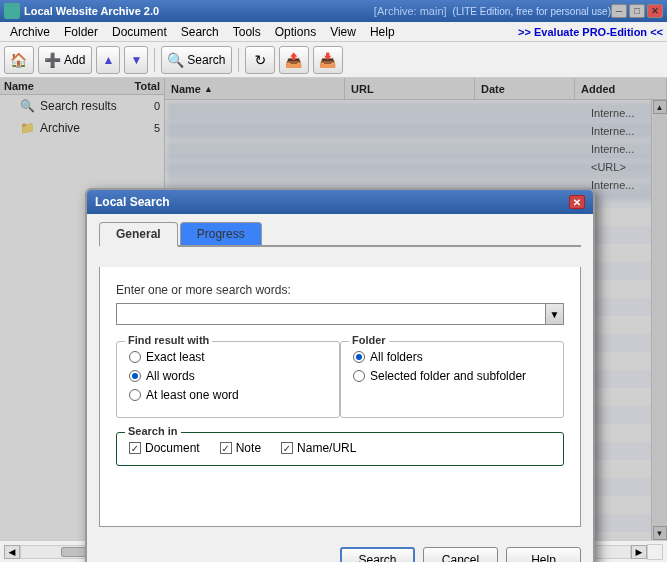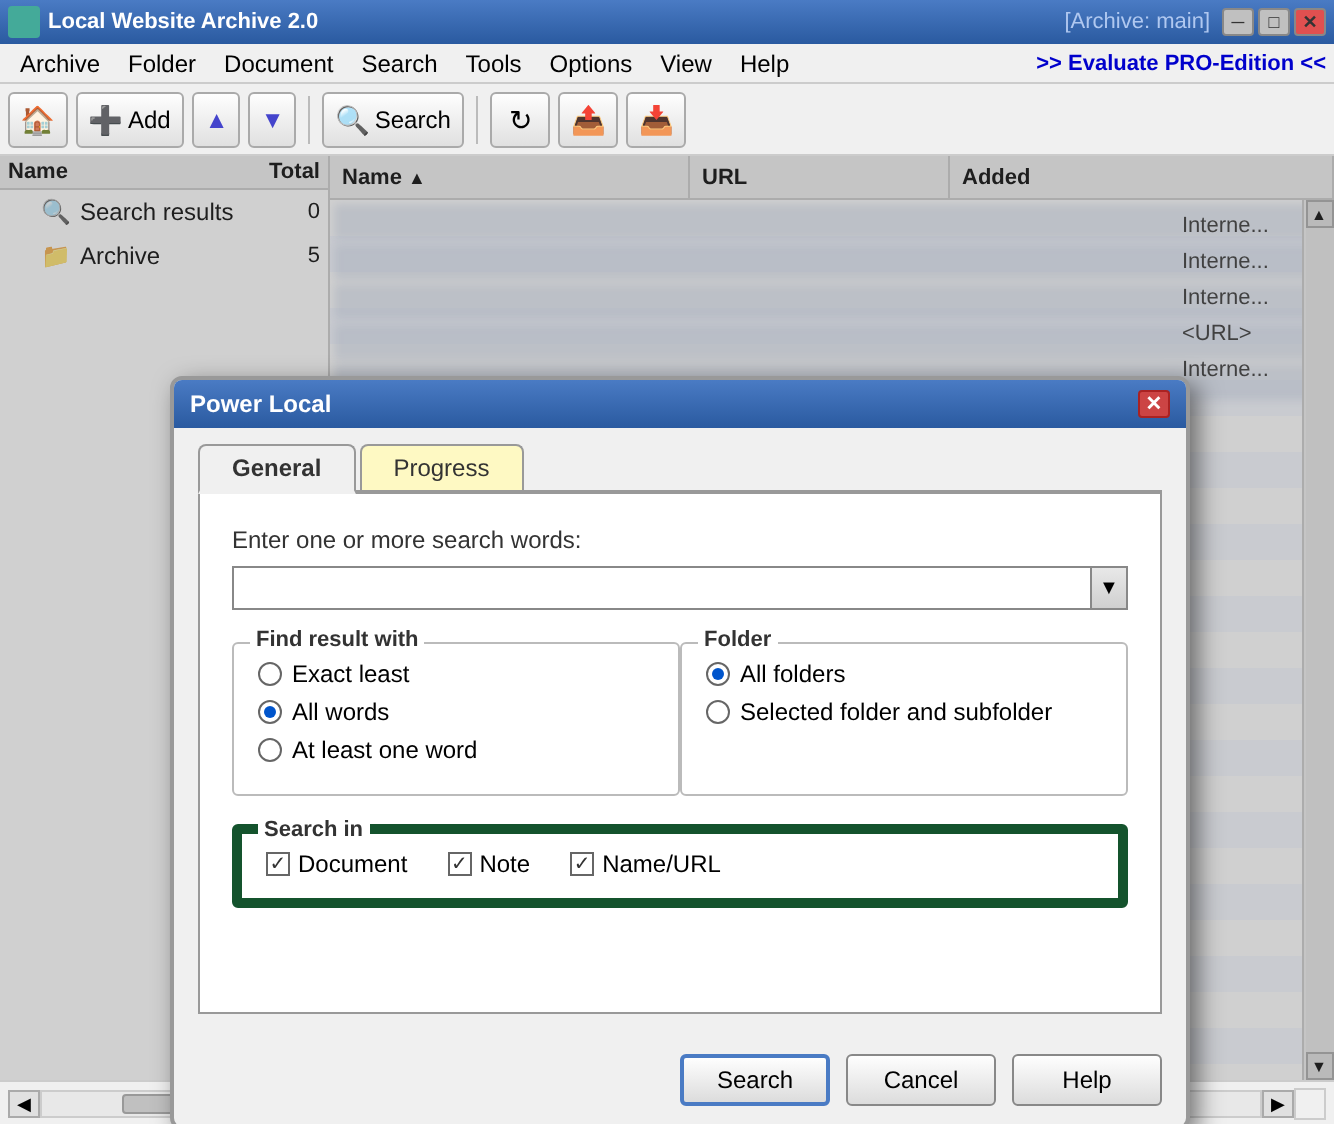--- a/index.html
+++ b/index.html
@@ -288,21 +288,21 @@
 
     
     .tab-strip {
       display: flex;
       gap: 2px;
       margin-bottom: 0;
       border-bottom: 2px solid #999;
     }
     .tab {
       padding: 4px 16px;
-      background: #fef9c3;
+      background: #3b82f6;
       border: 1px solid #999;
       border-bottom: none;
       border-radius: 4px 4px 0 0;
       cursor: pointer;
       font-size: 12px;
       color: #333;
     }
     .tab.active {
       background: #f0f0f0;
       border-bottom: 2px solid #f0f0f0;
@@ -311,20 +311,21 @@
       z-index: 1;
       font-weight: bold;
     }
 
     .tab-content {
       background: white;
       border: 1px solid #999;
       border-top: none;
       padding: 16px;
       min-height: 260px;
+      margin-top: 20px;
     }
 
     .search-label {
       font-size: 12px;
       color: #333;
       margin-bottom: 6px;
     }
 
     .search-input-row {
       display: flex;
@@ -394,21 +395,21 @@
     }
     .radio-btn.checked::after {
       content: '';
       width: 6px;
       height: 6px;
       border-radius: 50%;
       background: #0055cc;
     }
 
     .search-in-section {
-      border: 5px solid #14532d;
+      border: 1px solid #14532d;
       border-radius: 3px;
       padding: 8px 12px 10px;
       margin-top: 14px;
       position: relative;
     }
     .search-in-title {
       position: absolute;
       top: -8px;
       left: 8px;
       background: white;
@@ -497,20 +498,21 @@
       background: #e8e8e8;
     }
   </style>
 </head>
 <body>
 
 <div class="title-bar">
   <div class="title-bar-icon"></div>
   <span class="title-bar-text">Local Website Archive  2.0</span>
   <span class="title-bar-archive">[Archive: main]</span>
+  <span class="title-bar-lite">(LITE Edition, free for personal use)</span>
   <div class="title-bar-buttons">
     <div class="title-btn">─</div>
     <div class="title-btn">□</div>
     <div class="title-btn" style="background:#e05050;">✕</div>
   </div>
 </div>
 
 <div class="menu-bar">
   <span class="menu-item">Archive</span>
   <span class="menu-item">Folder</span>
@@ -572,20 +574,23 @@
 
   <div class="right-panel">
     <div class="right-panel-header">
       <div class="col-header col-name-h">
         <span>Name</span>
         <span class="sort-arrow">▲</span>
       </div>
       <div class="col-header col-url-h">
         <span>URL</span>
       </div>
+      <div class="col-header col-date-h">
+        <span>Date</span>
+      </div>
       <div class="col-header col-added-h">
         <span>Added</span>
       </div>
     </div>
     <div class="right-content">
       <div class="blurred-row"></div>
       <div class="blurred-row"></div>
       <div class="blurred-row"></div>
       <div class="blurred-row"></div>
       <div class="blurred-row"></div>
@@ -603,21 +608,21 @@
       <div class="scroll-btn">▲</div>
       <div class="scroll-track"></div>
       <div class="scroll-btn">▼</div>
     </div>
   </div>
 
   <div class="overlay"></div>
 
   <div class="dialog">
     <div class="dialog-titlebar">
-      <span class="dialog-title-text">Power Local</span>
+      <span class="dialog-title-text">Local Search</span>
       <div class="dialog-close-btn">✕</div>
     </div>
     <div class="dialog-body">
 
       <div class="tab-strip">
         <div class="tab active">General</div>
         <div class="tab">Progress</div>
       </div>
 
       <div class="tab-content">

